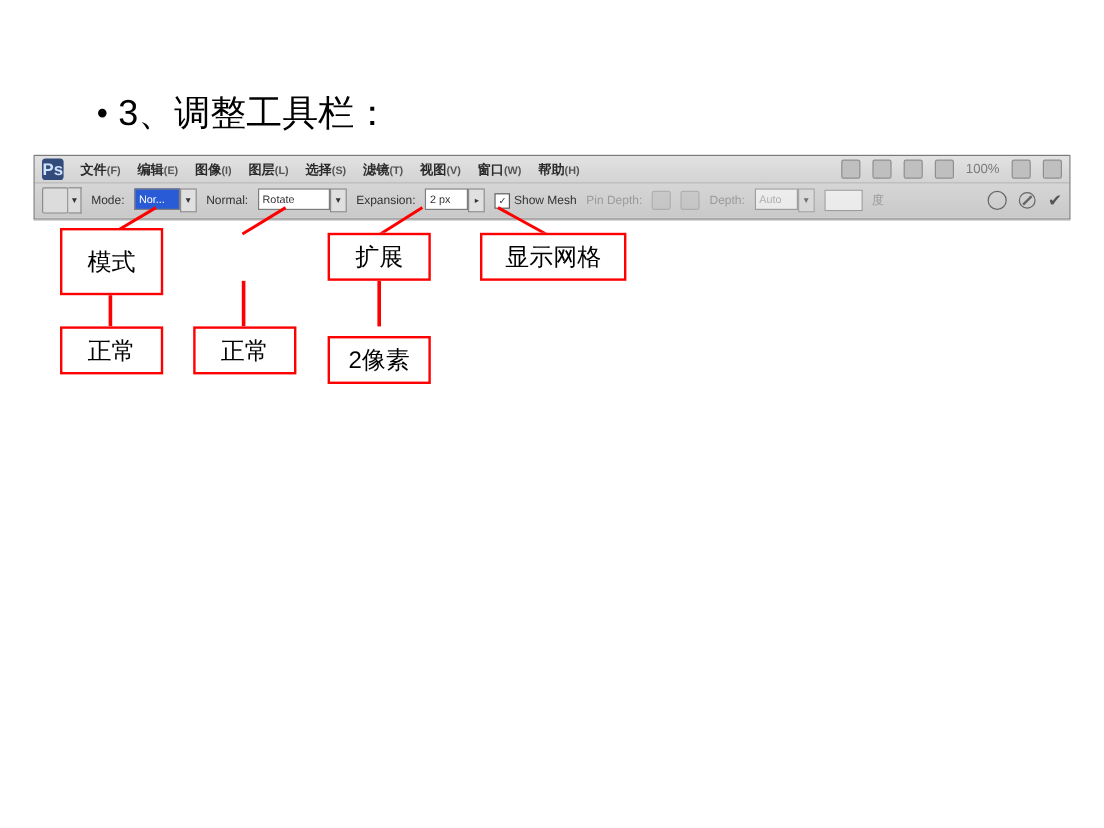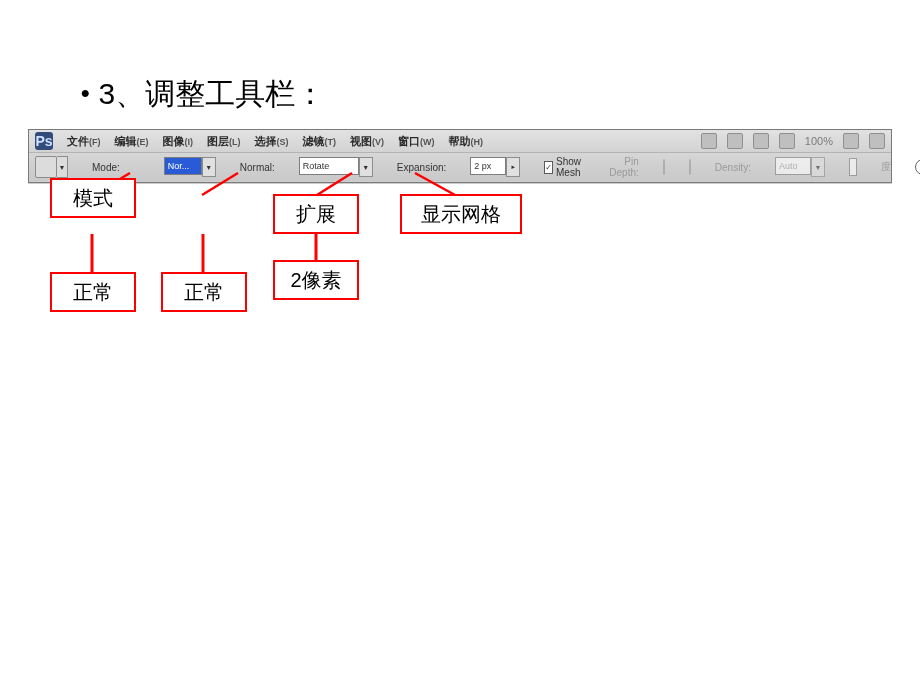--- a/index.html
+++ b/index.html
@@ -79,21 +79,21 @@
     width: 14px; height: 14px;
     background: #bfbfbf;
     border: 1px solid #8f8f8f;
     border-radius: 2px;
   }
 
   .ps-options {
     height: 28px;
     display: flex;
     align-items: center;
-    gap: 24px;
+    gap: 8px;
     padding: 0 6px;
     background: linear-gradient(#d6d6d6, #c9c9c9);
     font-size: 10px;
   }
   .opt-btn {
     width: 20px; height: 20px;
     background: #dcdcdc;
     border: 1px solid #8c8c8c;
     border-radius: 2px;
   }
@@ -110,21 +110,21 @@
   .opt-label.dim { color: #9a9a9a; text-align: right; }
   .opt-field {
     height: 16px;
     background: #fff;
     border: 1px solid #7d7d7d;
     display: flex; align-items: center;
     padding: 0 3px;
     font-size: 9px;
   }
   .opt-field.selected {
-    background: #2a5bd7; color: #fff; margin-left: 20px;
+    background: #2a5bd7; color: #fff;
   }
   .opt-drop {
     width: 12px; height: 18px;
     background: #e0e0e0; border: 1px solid #8c8c8c;
     display: flex; align-items: center; justify-content: center;
     font-size: 7px;
   }
   .chk {
     width: 11px; height: 11px;
     background: #fff;
@@ -262,21 +262,21 @@
 
       <span style="display:flex;align-items:center">
         <span class="chk">✓</span>
         <span class="opt-label">Show Mesh</span>
       </span>
 
       <span class="opt-label dim">Pin Depth:</span>
       <div class="mini-ico" style="opacity:.5"></div>
       <div class="mini-ico" style="opacity:.5"></div>
 
-      <span class="opt-label dim">Density:</span>
+      <span class="opt-label dim">Depth:</span>
       <div style="display:flex;opacity:.6">
         <div class="opt-field" style="width:28px;color:#999">Auto</div>
         <div class="opt-drop">▼</div>
       </div>
       <div class="opt-field" style="width:24px;opacity:.6"></div>
       <span class="opt-label dim">度</span>
 
       <div class="ps-right-cluster">
         <div class="circ"></div>
         <div class="slash"></div>
@@ -289,21 +289,21 @@
     <line x1="130" y1="173" x2="93" y2="195" stroke="#ff0000" stroke-width="2.5"></line>
     <line x1="238" y1="173" x2="202" y2="195" stroke="#ff0000" stroke-width="2.5"></line>
     <line x1="352" y1="173" x2="317" y2="195" stroke="#ff0000" stroke-width="2.5"></line>
     <line x1="415" y1="173" x2="455" y2="195" stroke="#ff0000" stroke-width="2.5"></line>
 
     <line x1="92" y1="234" x2="92" y2="272" stroke="#ff0000" stroke-width="3"></line>
     <line x1="203" y1="234" x2="203" y2="272" stroke="#ff0000" stroke-width="3"></line>
     <line x1="316" y1="234" x2="316" y2="272" stroke="#ff0000" stroke-width="3"></line>
   </svg>
 
-  <div class="ann-box" style="left:50px;  top:178px; width:86px;  height:40px">模式</div>
+  <div class="ann-box" style="left:50px;  top:190px; width:86px;  height:56px">模式</div>
   <div class="ann-box" style="left:400px; top:194px; width:122px; height:40px">显示网格</div>
   <div class="ann-box" style="left:273px; top:194px; width:86px;  height:40px">扩展</div>
 
   <div class="ann-box" style="left:50px;  top:272px; width:86px; height:40px">正常</div>
   <div class="ann-box" style="left:161px; top:272px; width:86px; height:40px">正常</div>
-  <div class="ann-box" style="left:273px; top:260px; width:86px; height:40px;font-family:Arial">2像素</div>
+  <div class="ann-box" style="left:273px; top:280px; width:86px; height:40px;font-family:Arial">2像素</div>
 
 </div>
 
 </body></html>

